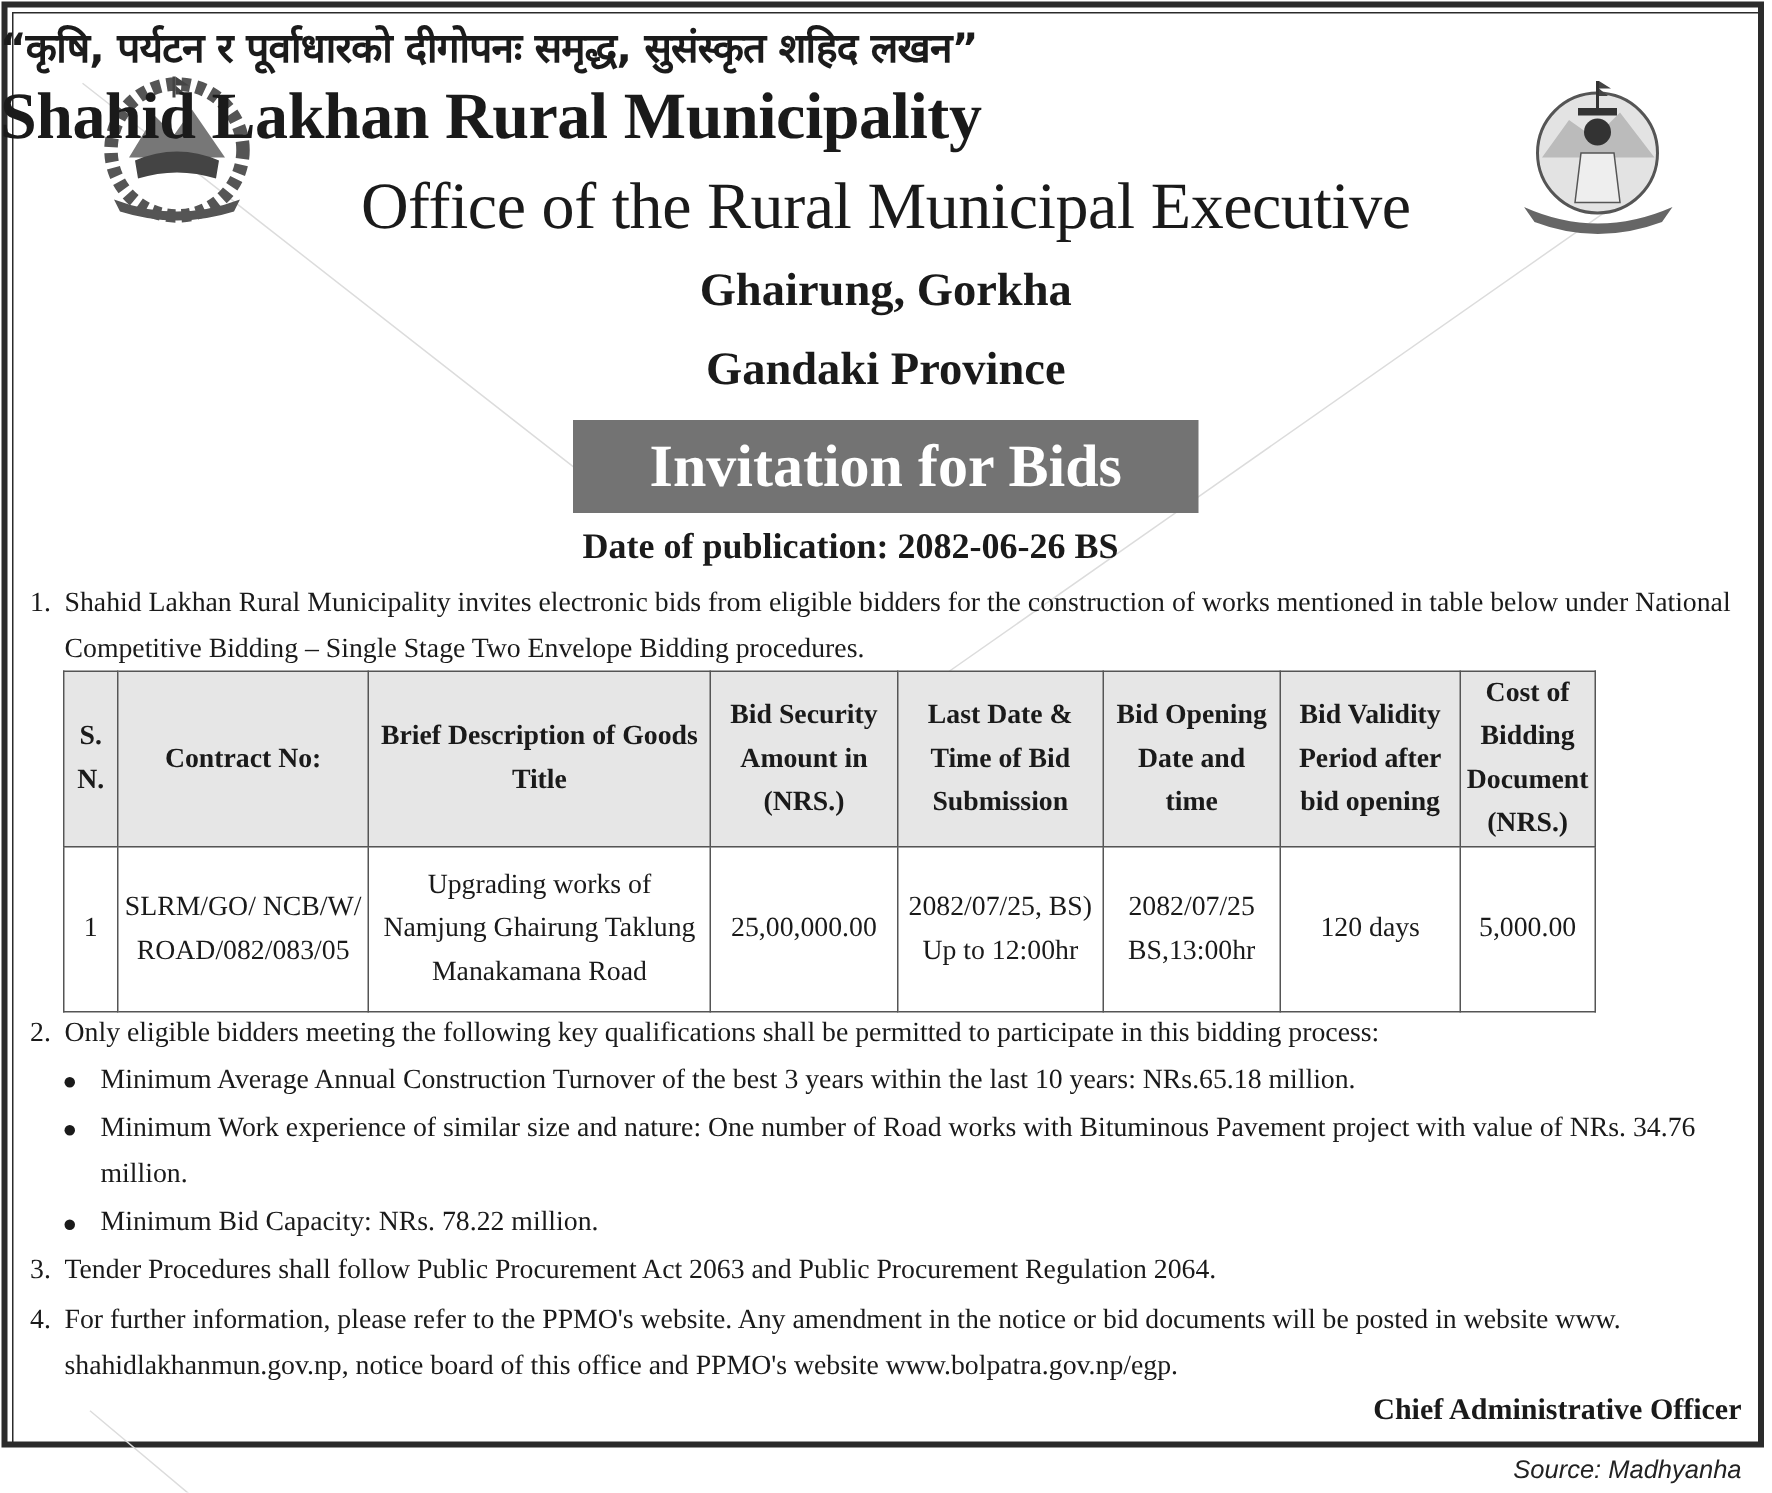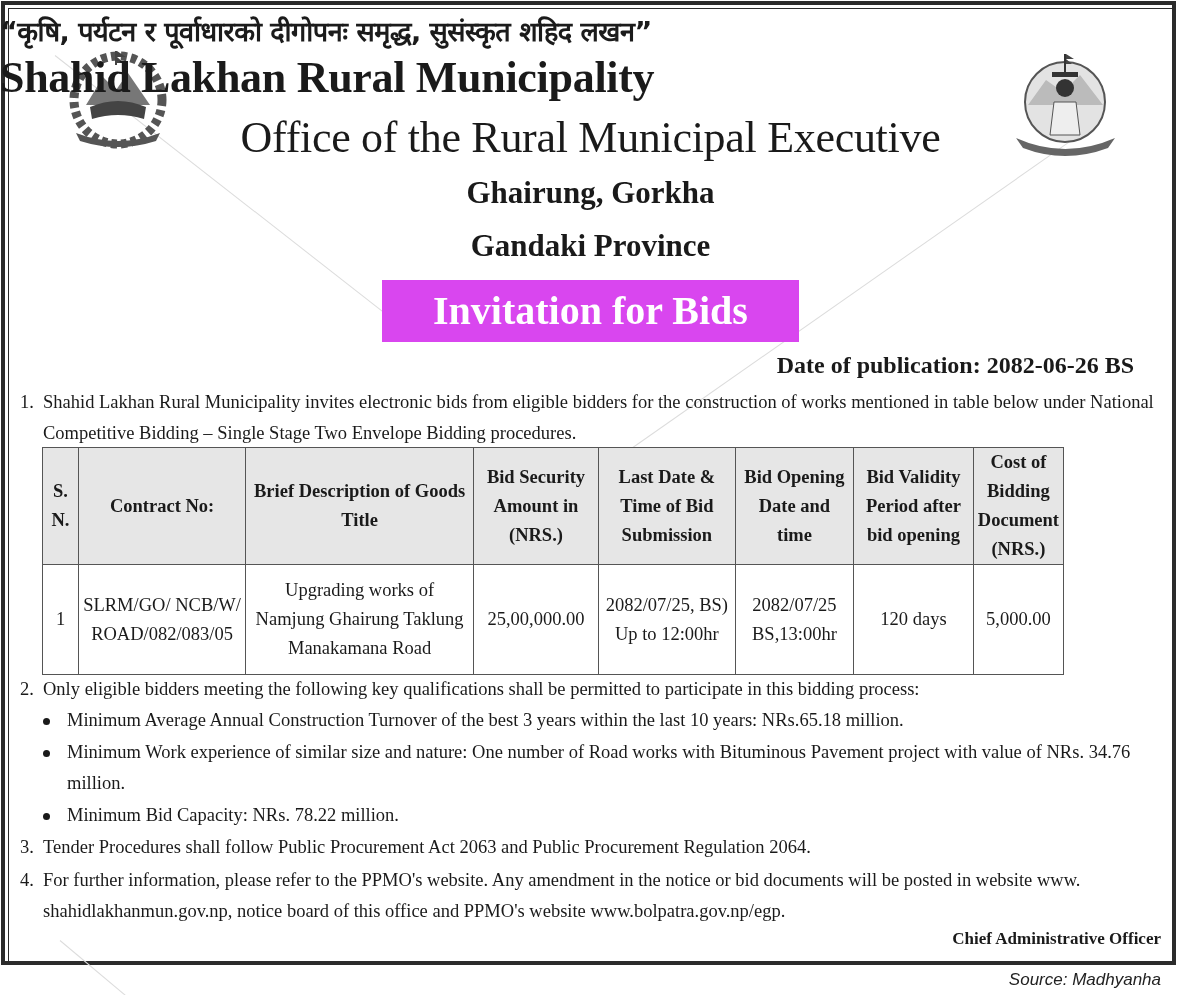--- a/index.html
+++ b/index.html
@@ -14,36 +14,36 @@
 
   .emblem { position: absolute; }
   .emblem-left { left: 58px; top: 45px; width: 120px; height: 105px; }
   .emblem-right { left: 1008px; top: 50px; width: 115px; height: 108px; }
 
   .title1 { position: absolute; left: 0; width: 947px; top: 52px; text-align: left; font-weight: bold; font-size: 44px; letter-spacing: -0.3px; }
   .title2 { position: absolute; left: 0; width: 1181px; top: 112px; text-align: center; font-weight: normal; font-size: 44px; letter-spacing: -0.3px; }
   .title3 { position: absolute; left: 0; width: 1181px; top: 175px; text-align: center; font-weight: bold; font-size: 31px; }
   .title4 { position: absolute; left: 0; width: 1181px; top: 228px; text-align: center; font-weight: bold; font-size: 31px; }
 
-  .banner { position: absolute; left: 382px; top: 280px; width: 417px; height: 62px; background: #d946ef; color: #ffffff; font-weight: bold; font-size: 40px; text-align: center; line-height: 62px; }
-  .pubdate { position: absolute; left: 0; width: 1134px; top: 352px; text-align: right; font-weight: bold; font-size: 24px; }
+  .banner { position: absolute; left: 382px; top: 280px; width: 417px; height: 62px; background: #737373; color: #ffffff; font-weight: bold; font-size: 40px; text-align: center; line-height: 62px; }
+  .pubdate { position: absolute; left: 0; width: 1134px; top: 352px; text-align: center; font-weight: bold; font-size: 24px; }
 
   .para { position: absolute; font-size: 18.5px; line-height: 31px; }
   .num { position: absolute; left: 20px; }
   .p1 { left: 43px; top: 387px; width: 1125px; }
   .bullet-row { position: absolute; left: 43px; font-size: 18.5px; line-height: 31px; width: 1120px; }
   .bullet-dot { position: absolute; left: 0; top: 13px; width: 7px; height: 7px; border-radius: 50%; background: #1a1a1a; }
   .bullet-text { position: absolute; left: 24px; width: 1095px; }
 
   table.bids { position: absolute; left: 42px; top: 447px; width: 1022px; border-collapse: collapse; font-size: 18.5px; }
   table.bids th, table.bids td { border: 1px solid #555; text-align: center; vertical-align: middle; padding: 0 4px; }
   table.bids th { background: #e6e6e6; font-weight: bold; height: 109px; line-height: 29px; }
   table.bids td { height: 109px; line-height: 29px; }
 
-  .signature { position: absolute; right: 20px; top: 929px; font-weight: bold; font-size: 17px; }
+  .signature { position: absolute; right: 20px; top: 929px; font-weight: bold; font-size: 20px; }
   .source { position: absolute; right: 20px; top: 970px; font-family: Liberation Sans, sans-serif; font-style: italic; font-size: 17px; color: #222; }
 </style>
 </head>
 <body>
 
 <div class="frame-outer"></div>
 <div class="frame-inner"></div>
 
 <div class="watermark-line" style="left:55px;top:55px;width:420px;transform:rotate(38deg);"></div>
 <div class="watermark-line" style="left:600px;top:470px;width:600px;transform:rotate(-35deg);"></div>

